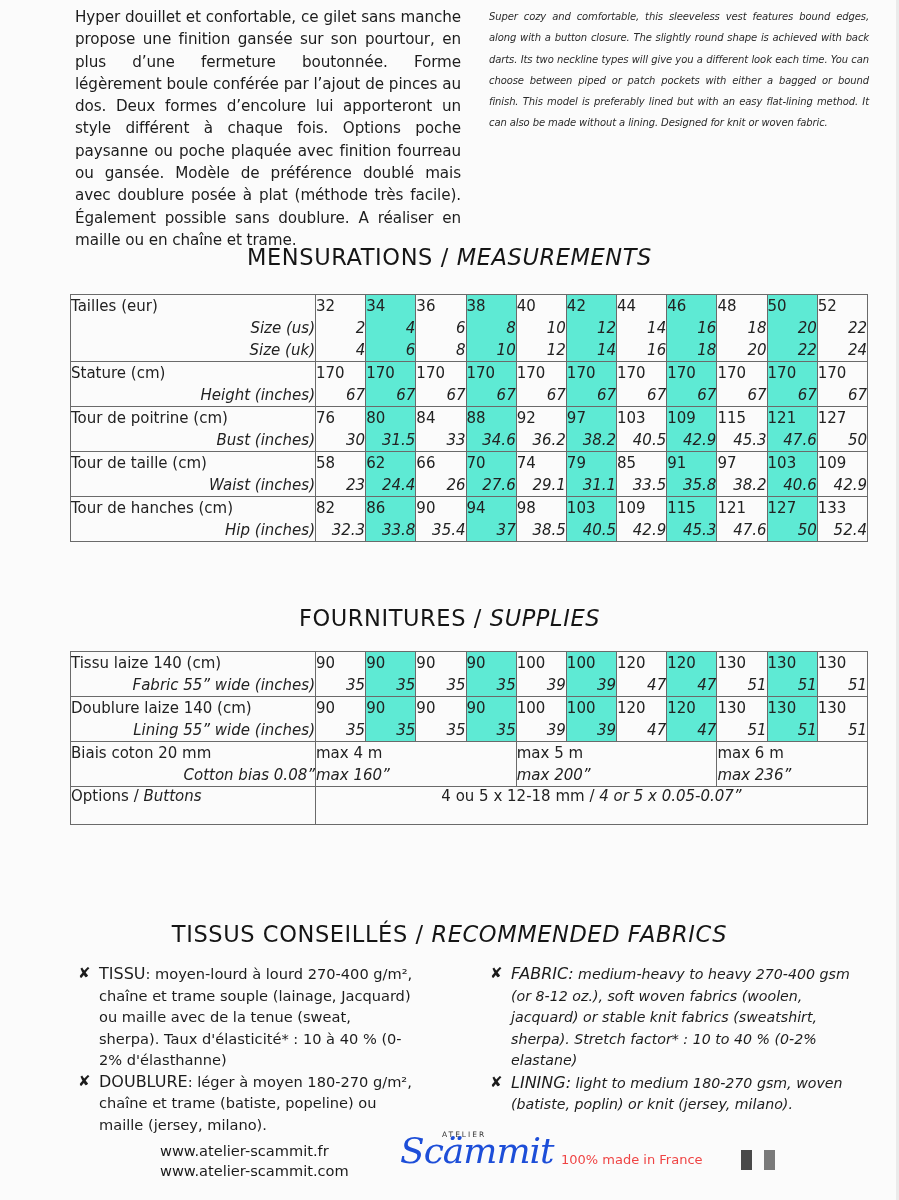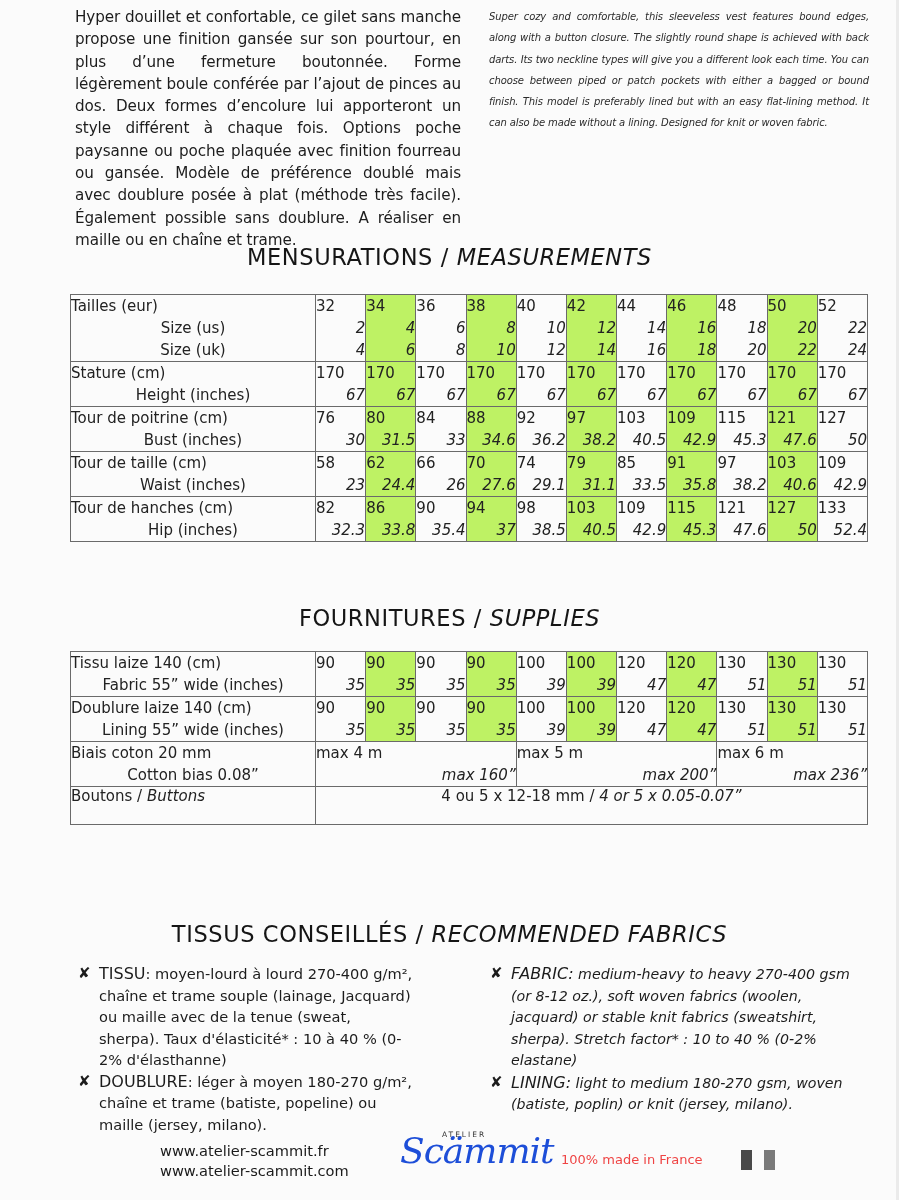--- a/index.html
+++ b/index.html
@@ -20,30 +20,30 @@
 
   table.grid {
     position:absolute; left:70px; width:798px;
     border-collapse:collapse; table-layout:fixed;
     font-size:15px; color:#222;
   }
   table.grid td { border:1px solid #6a6a6a; vertical-align:top; padding:0; }
   table.grid col.lbl { width:245px; }
   td.label { padding:3px 6px 3px 8px;margin-left:41px; }
   td.label .fr { display:block; text-align:left; }
-  td.label .en { display:block; text-align:center; }
+  td.label .en { display:block; text-align:right; font-style:italic; }
   td.val { padding:3px 6px 3px 6px; }
   td.val .cm { display:block; text-align:left; }
   td.val .in { display:block; text-align:right; font-style:italic; }
-  td.val.alt { background:#bef264; }
+  td.val.alt { background:#5eead4; }
   .lh { line-height:22px; }
 
   td.span-cell { padding:3px 8px; }
   td.span-cell .cm { display:block; text-align:left; }
-  td.span-cell .in { display:block; text-align:right; font-style:italic; }
+  td.span-cell .in { display:block; font-style:italic; }
   td.center { text-align:center; padding:8px 4px; vertical-align:middle;margin-top:42px; }
   td.center i { font-style:italic; }
   td.single { padding:8px 8px; vertical-align:middle; }
   td.single i { }
 
   .fabrics { position:absolute; top:963px; font-size:14.6px; line-height:21.5px; }
   .fabrics.fr { left:78px; width:335px; }
   .fabrics.en { left:490px; width:380px; font-style:italic; font-size:14.2px; }
   .bullet { position:relative; padding-left:21px; }
   .bullet .x { position:absolute; left:0; top:0; font-weight:bold; font-style:normal; font-size:15px; }
@@ -482,21 +482,21 @@
         <td class="span-cell lh" colspan="4">
           <span class="cm">max 5 m</span>
           <span class="in">max 200”</span>
         </td>
         <td class="span-cell lh" colspan="3">
           <span class="cm">max 6 m</span>
           <span class="in">max 236”</span>
         </td>
       </tr>
       <tr>
-        <td class="single" style="height: 37px;"><span>Boutons / </span><i>Buttons</i></td>
+        <td class="single" style="height: 37px;"><span>Options / </span><i>Buttons</i></td>
         <td class="center" colspan="11" style="height: 37px;"><span>4 ou 5 x 12-18 mm / </span><i>4 or 5 x 0.05-0.07”</i></td>
       </tr>
     </tbody>
 </table>
 
 <div class="section-title" style="top:921px;">
   <span>TISSUS CONSEILLÉS / </span><i>RECOMMENDED FABRICS</i>
 </div>
 
 <div class="fabrics fr" id="fab-fr">

